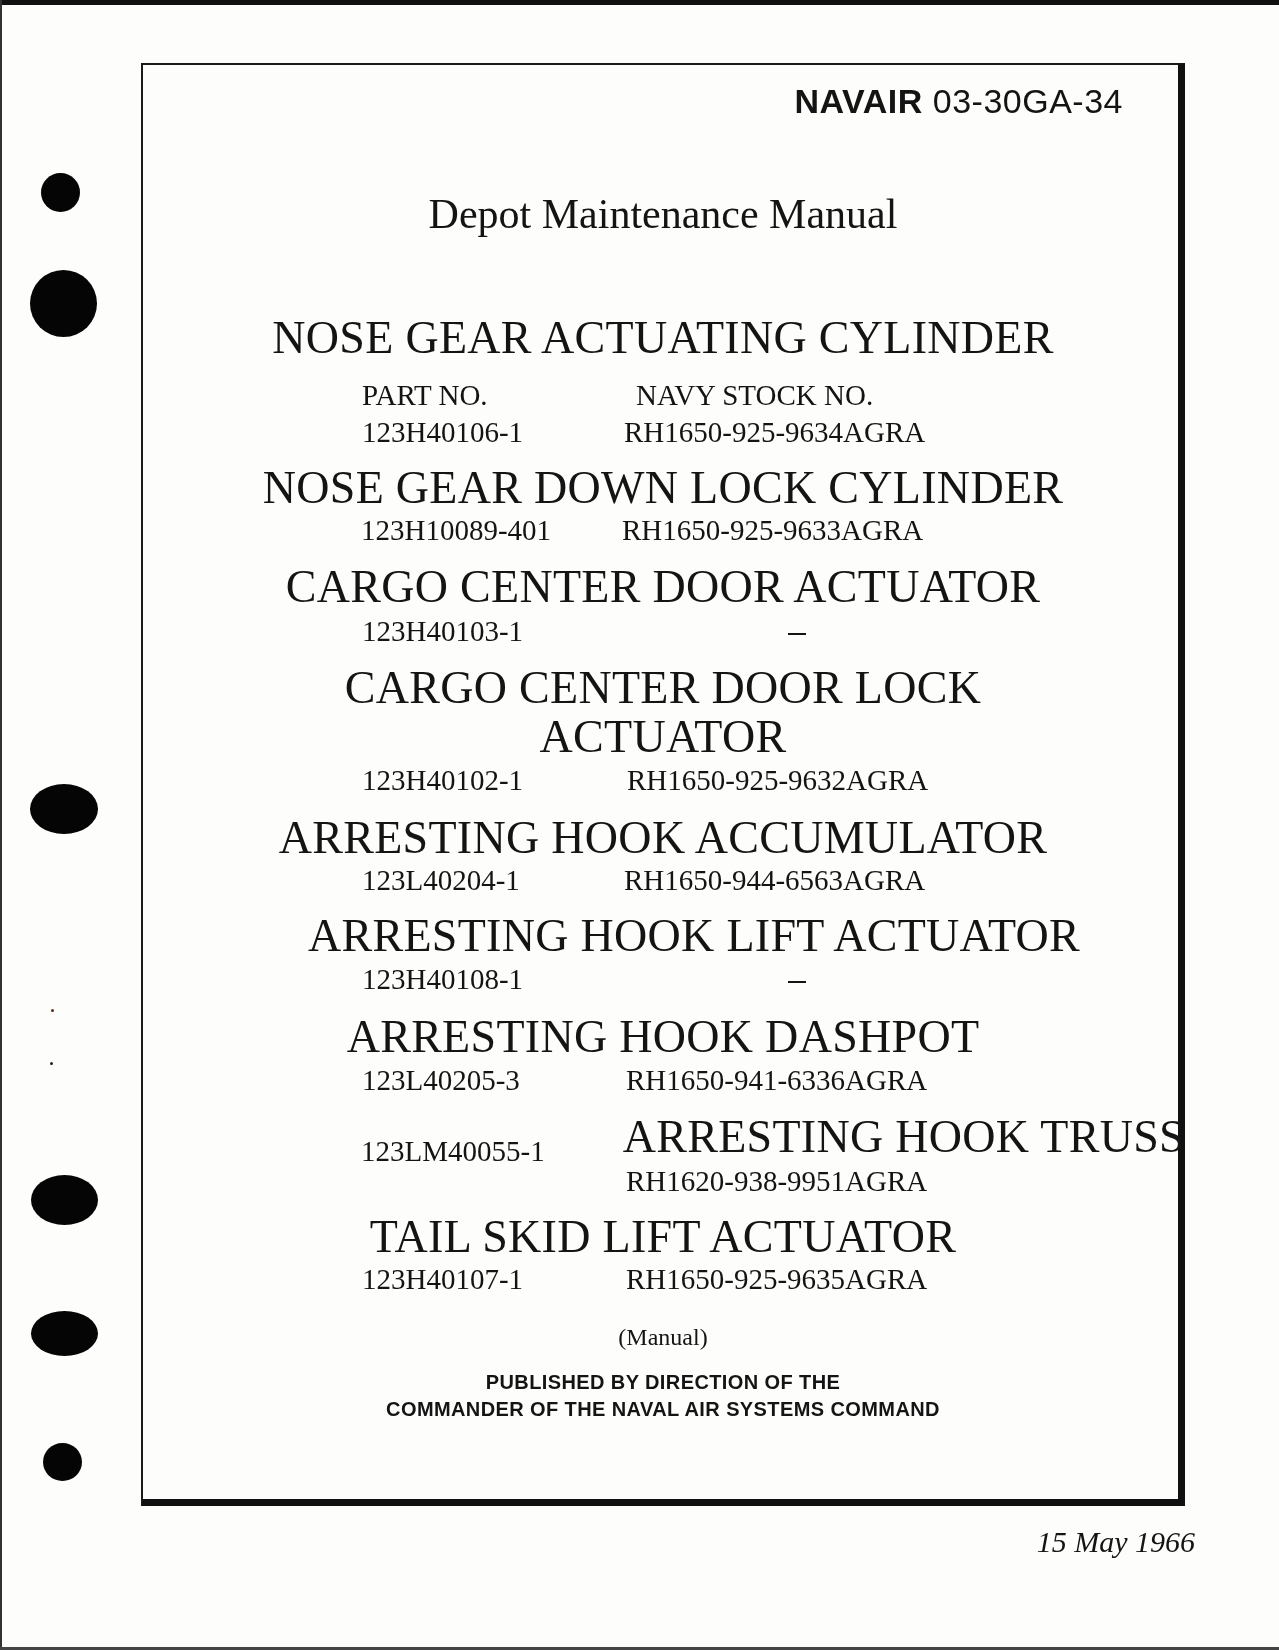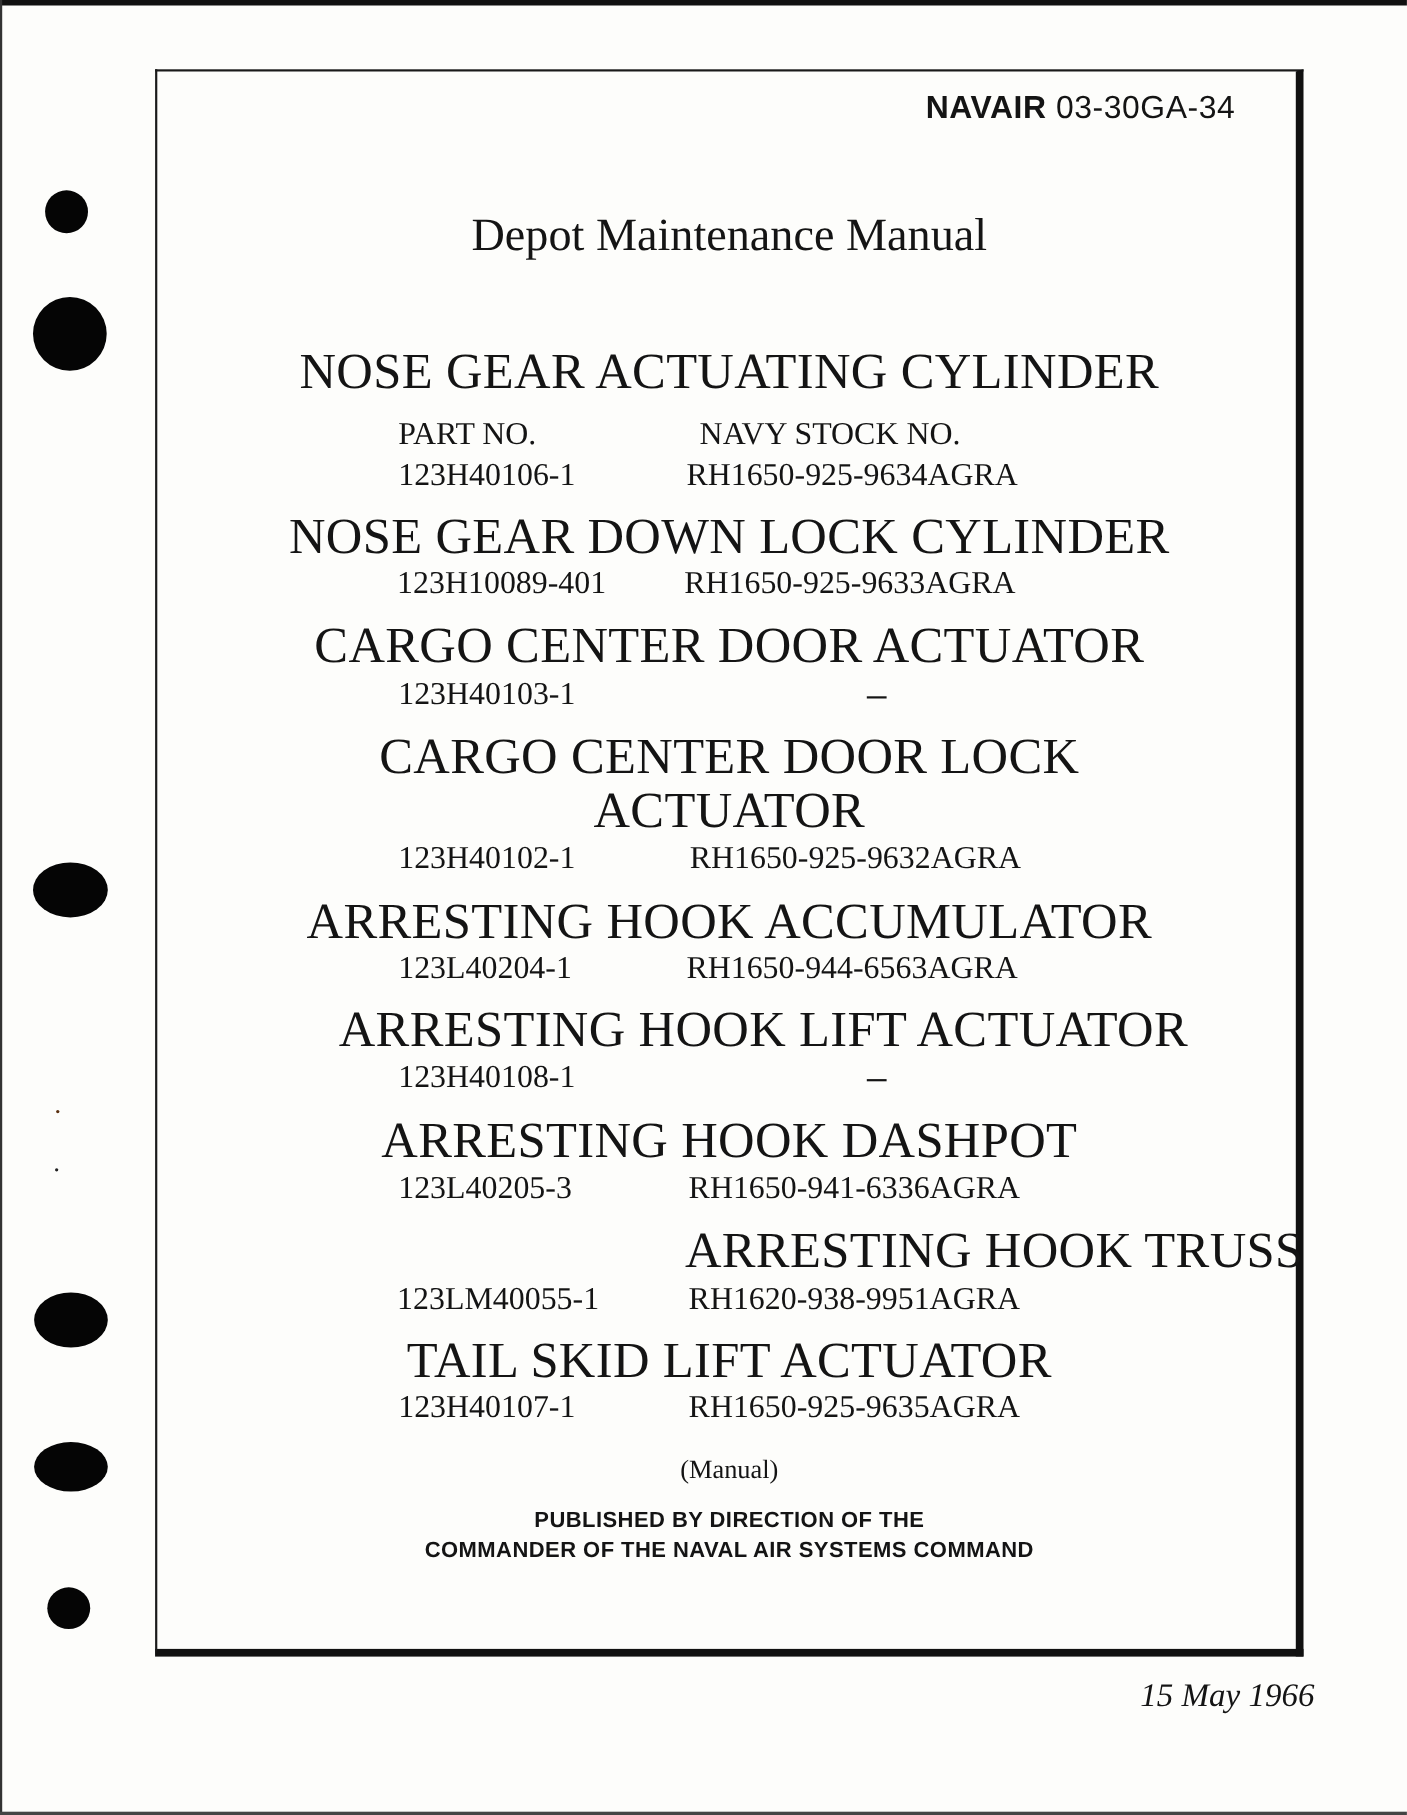--- a/index.html
+++ b/index.html
@@ -27,21 +27,21 @@
     border-right: 7px solid #111;
     border-bottom: 7px solid #111;
     box-sizing: border-box;
   }
 
   .line { position: absolute; left: 141px; width: 1044px; text-align: center; white-space: nowrap; }
 
   .navair {
     position: absolute; top: 82px; right: 156px;
     font-family: "Liberation Sans", "DejaVu Sans", sans-serif;
-    font-size: 29px; letter-spacing: 0.5px; margin-left: 28px;
+    font-size: 34px; letter-spacing: 0.5px; margin-left: 28px;
   }
   .navair .brand { font-weight: bold; }
 
   .manual-title { top: 190px; font-size: 42px; }
   .item-title { font-size: 46px; letter-spacing: 0.3px; }
   .row {
     position: absolute; font-size: 29px; white-space: nowrap;
   }
   .col-part { left: 362px; }
   .col-stock { left: 624px; text-align: right; }
@@ -107,21 +107,21 @@
 
 <div class="line item-title" style="top:909px;padding-left:31px;">ARRESTING HOOK LIFT ACTUATOR</div>
 <div class="row col-part" style="top:963px;">123H40108-1</div>
 <div class="dash" style="top:981px;"></div>
 
 <div class="line item-title" style="top:1010px;">ARRESTING HOOK DASHPOT</div>
 <div class="row col-part" style="top:1064px;">123L40205-3</div>
 <div class="row" style="top:1064px;left:626px;">RH1650-941-6336AGRA</div>
 
 <div class="line item-title" style="top:1110px;text-align:right;">ARRESTING HOOK TRUSS</div>
-<div class="row" style="top:1165px;left:361px;">123LM40055-1</div>
+<div class="row" style="top:1135px;left:361px;">123LM40055-1</div>
 <div class="row" style="top:1165px;left:626px;">RH1620-938-9951AGRA</div>
 
 <div class="line item-title" style="top:1210px;">TAIL SKID LIFT ACTUATOR</div>
 <div class="row col-part" style="top:1263px;">123H40107-1</div>
 <div class="row" style="top:1263px;left:626px;text-align:right;">RH1650-925-9635AGRA</div>
 
 <div class="line grumman" style="top:1324px;">(Manual)</div>
 
 <div class="line published" style="top:1371px;">PUBLISHED BY DIRECTION OF THE</div>
 <div class="line published" style="top:1398px;">COMMANDER OF THE NAVAL AIR SYSTEMS COMMAND</div>

